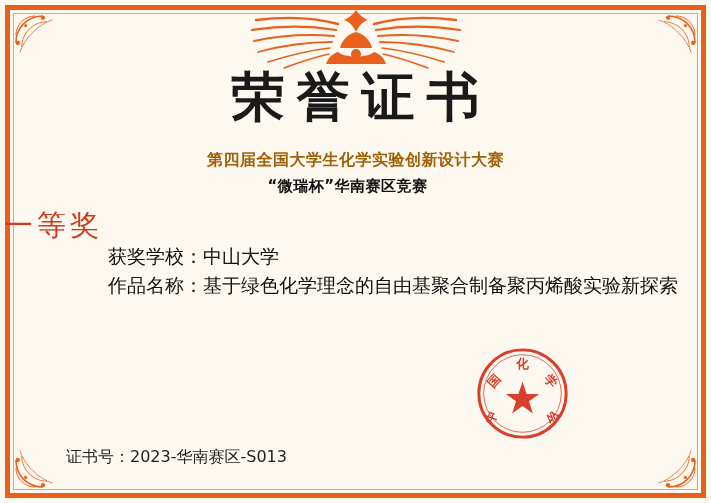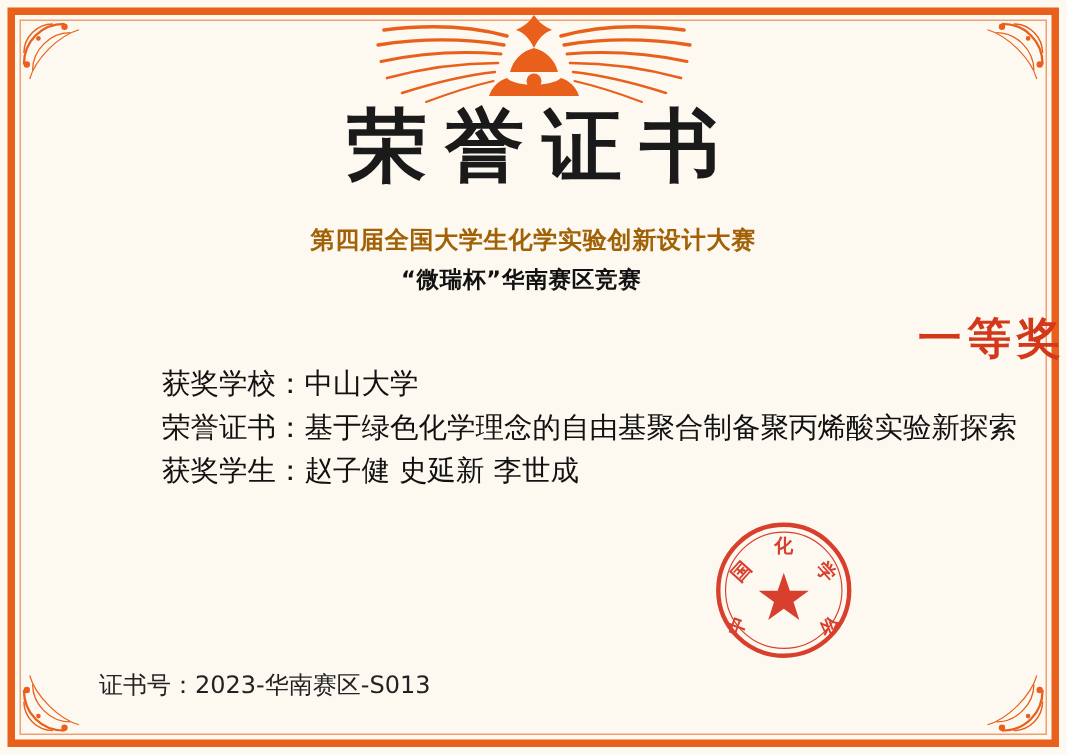--- a/index.html
+++ b/index.html
@@ -100,23 +100,23 @@
     font-size: 15px;
     font-weight: bold;
     color: #111;
     letter-spacing: 0.5px;
   }
 
   .award-level {
     position: absolute;
     left: 0; right: 0;
     top: 206px;
-    text-align: right;
+    text-align: left;
     font-size: 29px;
-    font-weight: bold;
+    font-weight: normal;
     color: #d4381b;
     letter-spacing: 4px;
     text-indent: 4px;
   }
 
   .fields {
     position: absolute;
     left: 108px;
     top: 243px;
     font-size: 19px;
@@ -273,24 +273,21 @@
   <div class="subtitle-1">第四届全国大学生化学实验创新设计大赛</div>
   <div class="subtitle-2">“微瑞杯”华南赛区竞赛</div>
 
   <div class="award-level">一等奖</div>
 
   <div class="fields">
     <div class="field-row">
       <span class="field-label">获奖学校：</span><span class="field-value">中山大学</span>
     </div>
     <div class="field-row">
-      <span class="field-label">荣誉证书：</span><span class="field-value">基于绿色化学理念的自由基聚合制备聚丙烯酸实验新探索</span>
-    </div>
-    <div class="field-row">
-      <span class="field-label">获奖学生：</span><span class="field-value">赵子健 史延新 李世成</span>
+      <span class="field-label">作品名称：</span><span class="field-value">基于绿色化学理念的自由基聚合制备聚丙烯酸实验新探索</span>
     </div>
   </div>
 
   <div class="seal">
     <svg viewBox="0 0 100 100">
       <circle cx="50" cy="50" r="45" fill="none" stroke="#d6301d" stroke-width="3"></circle>
       <circle cx="50" cy="50" r="40" fill="none" stroke="#d6301d" stroke-width="0.8"></circle>
       <polygon fill="#d6301d" points="50,38 54.2,50.4 67.2,50.4 56.7,58.1 60.7,70.5 50,62.8 39.3,70.5 43.3,58.1 32.8,50.4 45.8,50.4"></polygon>
       <g fill="#d6301d" font-family="DejaVu Serif, Liberation Serif, serif" font-size="13" font-weight="bold">
         <text x="50" y="24" text-anchor="middle">化</text>

